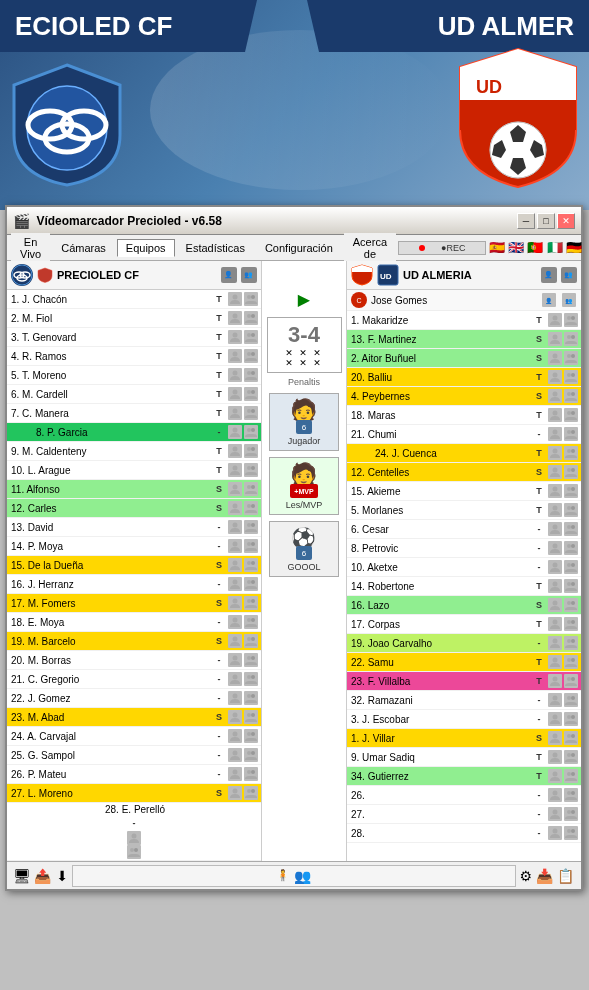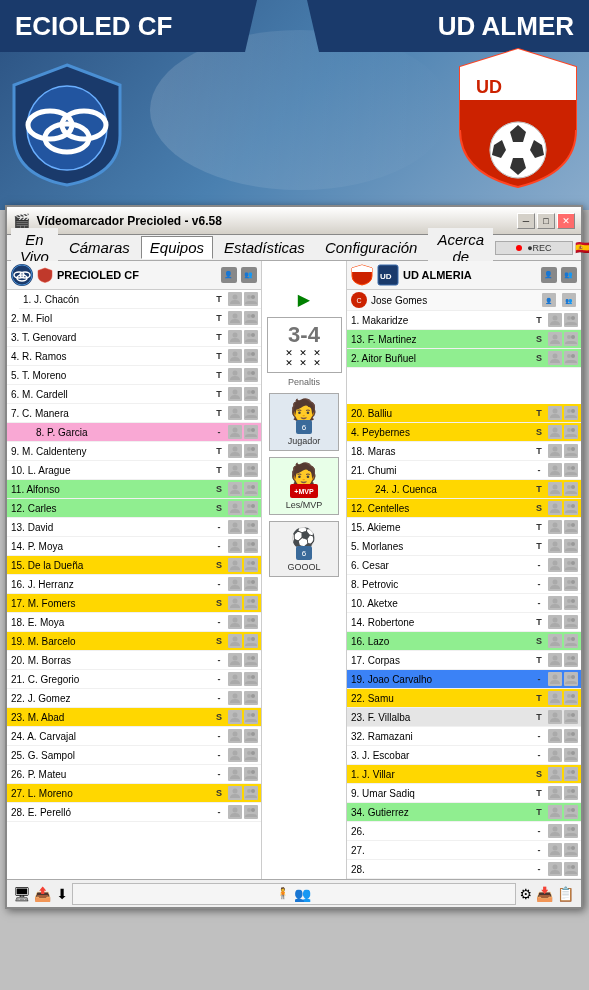--- a/index.html
+++ b/index.html
@@ -32,34 +32,34 @@
       font-size: 9px; cursor: pointer; display: flex; align-items: center; justify-content: center;
     }
 
     .menu-bar {
       background: #f0f0f0;
       border-bottom: 1px solid #aaa;
       display: flex; align-items: center; padding: 2px 4px; gap: 2px;
       height: 26px;
     }
     .menu-tab {
-      padding: 2px 8px; font-size: 15px; cursor: pointer;
-      border: 1px solid transparent; background: #f0f0f0; font-style: italic;
+      padding: 2px 8px; font-size: 11px; cursor: pointer;
+      border: 1px solid transparent; background: #f0f0f0;
     }
     .menu-tab.active {
       background: white; border: 1px solid #888;
       border-bottom-color: white;
     }
     .menu-flags {
       margin-left: auto; display: flex; align-items: center; gap: 2px;
     }
     .rec-badge {
       background: #ddd; border: 1px solid #aaa;
       font-size: 9px; padding: 1px 20px; color: #333;
-      display: flex; align-items: center; gap: 5px;
+      display: flex; align-items: center; gap: 16px;
     }
     .rec-dot { width: 6px; height: 6px; background: red; border-radius: 50%; }
 
     
     .content {
       display: flex; background: white;
     }
 
     
     .panel {
@@ -255,21 +255,21 @@
             <path d="M8 1 L15 3.5 L15 9 Q15 14 8 15.5 Q1 14 1 9 L1 3.5 Z" fill="#c0392b" stroke="#e74c3c" stroke-width="0.5"></path>
           </svg>
         </div>
         <span class="team-name-header">PRECIOLED CF</span>
         <div class="photo-icon">👤</div>
         <div class="photo-icon">👥</div>
       </div>
 
 
       <div id="left-players">
-          <div class="player-row" style="background: white; margin-left: 12px;">
+          <div class="player-row" style="background: white;">
             <span class="player-num-name">1. J. Chacón</span>
             <div class="tone-cell">T</div>
             <div class="photo-sm">
               <svg width="12" height="12" viewBox="0 0 12 12">
                 <circle cx="6" cy="4" r="2.5" fill="#aaa"></circle>
                 <path d="M1 11 Q1 7 6 7 Q11 7 11 11" fill="#aaa"></path>
               </svg>
             </div>
             <div class="photo-sm">
               <svg width="12" height="12" viewBox="0 0 12 12">
@@ -374,21 +374,21 @@
               </svg>
             </div>
             <div class="photo-sm">
               <svg width="12" height="12" viewBox="0 0 12 12">
                 <circle cx="4" cy="4" r="2" fill="#aaa"></circle>
                 <circle cx="8" cy="4" r="2" fill="#999"></circle>
                 <path d="M0 11 Q0 8 4 8 Q6 8 6 8 Q6 8 8 8 Q12 8 12 11" fill="#aaa"></path>
               </svg>
             </div>
           </div>
-          <div class="player-row" style="background: #f9a8d4; padding-left: 27px;">
+          <div class="player-row" style="background: #22c55e; padding-left: 27px;">
             <span class="player-num-name">8. P. Garcia</span>
             <div class="tone-cell">-</div>
             <div class="photo-sm">
               <svg width="12" height="12" viewBox="0 0 12 12">
                 <circle cx="6" cy="4" r="2.5" fill="#aaa"></circle>
                 <path d="M1 11 Q1 7 6 7 Q11 7 11 11" fill="#aaa"></path>
               </svg>
             </div>
             <div class="photo-sm">
               <svg width="12" height="12" viewBox="0 0 12 12">
@@ -714,21 +714,21 @@
               </svg>
             </div>
             <div class="photo-sm">
               <svg width="12" height="12" viewBox="0 0 12 12">
                 <circle cx="4" cy="4" r="2" fill="#aaa"></circle>
                 <circle cx="8" cy="4" r="2" fill="#999"></circle>
                 <path d="M0 11 Q0 8 4 8 Q6 8 6 8 Q6 8 8 8 Q12 8 12 11" fill="#aaa"></path>
               </svg>
             </div>
           </div>
-          <div class="player-row" style="background: white;">
+          <div class="player-row" style="background: white; flex-direction: column;">
             <span class="player-num-name">28. E. Perelló</span>
             <div class="tone-cell">-</div>
             <div class="photo-sm">
               <svg width="12" height="12" viewBox="0 0 12 12">
                 <circle cx="6" cy="4" r="2.5" fill="#aaa"></circle>
                 <path d="M1 11 Q1 7 6 7 Q11 7 11 11" fill="#aaa"></path>
               </svg>
             </div>
             <div class="photo-sm">
               <svg width="12" height="12" viewBox="0 0 12 12">
@@ -841,21 +841,21 @@
               </svg>
             </div>
             <div class="photo-sm">
               <svg width="12" height="12" viewBox="0 0 12 12">
                 <circle cx="4" cy="4" r="2" fill="#aaa"></circle>
                 <circle cx="8" cy="4" r="2" fill="#999"></circle>
                 <path d="M0 11 Q0 8 4 8 Q6 8 6 8 Q6 8 8 8 Q12 8 12 11" fill="#aaa"></path>
               </svg>
             </div>
           </div>
-          <div class="player-row" style="background: rgb(255, 215, 0); margin-top: 36px;">
+          <div class="player-row" style="background: rgb(255, 215, 0);">
             <span class="player-num-name">20. Balliu</span>
             <div class="tone-cell">T</div>
             <div class="photo-sm">
               <svg width="12" height="12" viewBox="0 0 12 12">
                 <circle cx="6" cy="4" r="2.5" fill="#aaa"></circle>
                 <path d="M1 11 Q1 7 6 7 Q11 7 11 11" fill="#aaa"></path>
               </svg>
             </div>
             <div class="photo-sm">
               <svg width="12" height="12" viewBox="0 0 12 12">
@@ -1079,21 +1079,21 @@
               </svg>
             </div>
             <div class="photo-sm">
               <svg width="12" height="12" viewBox="0 0 12 12">
                 <circle cx="4" cy="4" r="2" fill="#aaa"></circle>
                 <circle cx="8" cy="4" r="2" fill="#999"></circle>
                 <path d="M0 11 Q0 8 4 8 Q6 8 6 8 Q6 8 8 8 Q12 8 12 11" fill="#aaa"></path>
               </svg>
             </div>
           </div>
-          <div class="player-row" style="background: #3b82f6;">
+          <div class="player-row" style="background: #bef264;">
             <span class="player-num-name">19. Joao Carvalho</span>
             <div class="tone-cell">-</div>
             <div class="photo-sm">
               <svg width="12" height="12" viewBox="0 0 12 12">
                 <circle cx="6" cy="4" r="2.5" fill="#aaa"></circle>
                 <path d="M1 11 Q1 7 6 7 Q11 7 11 11" fill="#aaa"></path>
               </svg>
             </div>
             <div class="photo-sm">
               <svg width="12" height="12" viewBox="0 0 12 12">
@@ -1113,21 +1113,21 @@
               </svg>
             </div>
             <div class="photo-sm">
               <svg width="12" height="12" viewBox="0 0 12 12">
                 <circle cx="4" cy="4" r="2" fill="#aaa"></circle>
                 <circle cx="8" cy="4" r="2" fill="#999"></circle>
                 <path d="M0 11 Q0 8 4 8 Q6 8 6 8 Q6 8 8 8 Q12 8 12 11" fill="#aaa"></path>
               </svg>
             </div>
           </div>
-          <div class="player-row" style="background: #e5e5e5;">
+          <div class="player-row" style="background: #ec4899;">
             <span class="player-num-name">23. F. Villalba</span>
             <div class="tone-cell">T</div>
             <div class="photo-sm">
               <svg width="12" height="12" viewBox="0 0 12 12">
                 <circle cx="6" cy="4" r="2.5" fill="#aaa"></circle>
                 <path d="M1 11 Q1 7 6 7 Q11 7 11 11" fill="#aaa"></path>
               </svg>
             </div>
             <div class="photo-sm">
               <svg width="12" height="12" viewBox="0 0 12 12">

